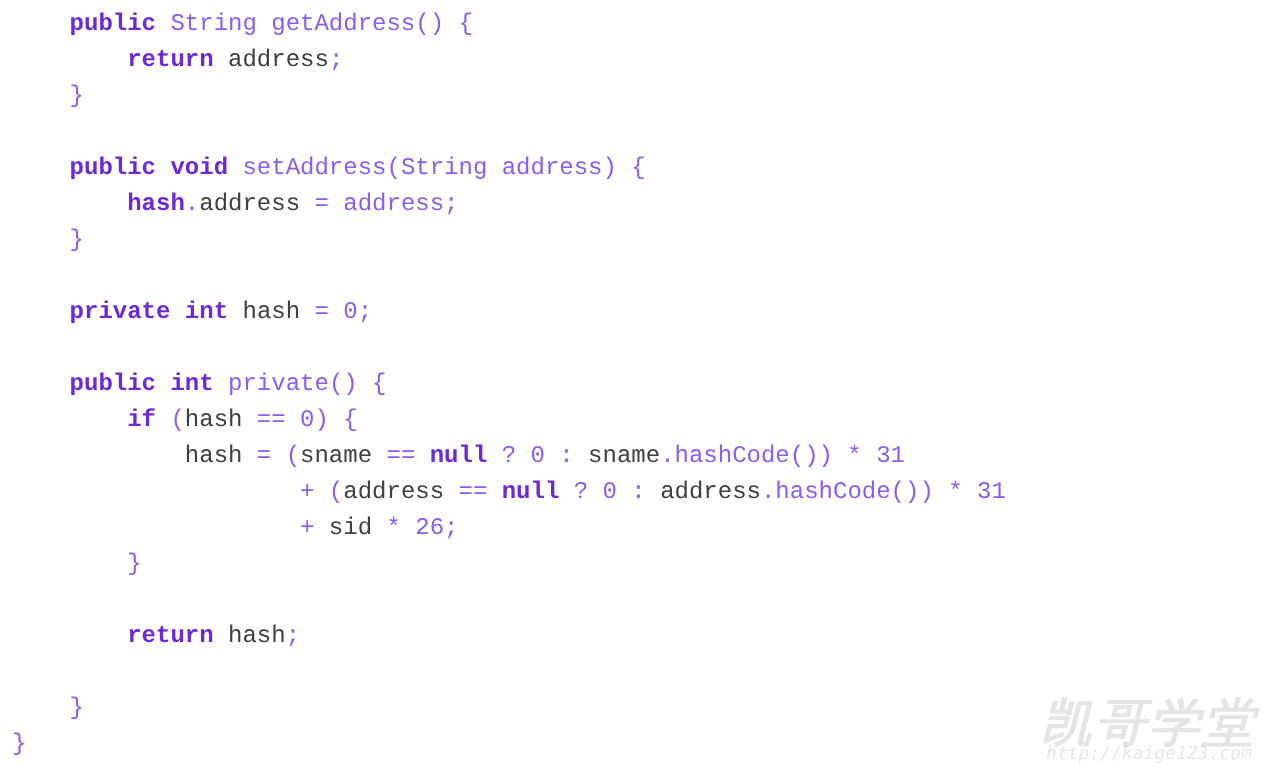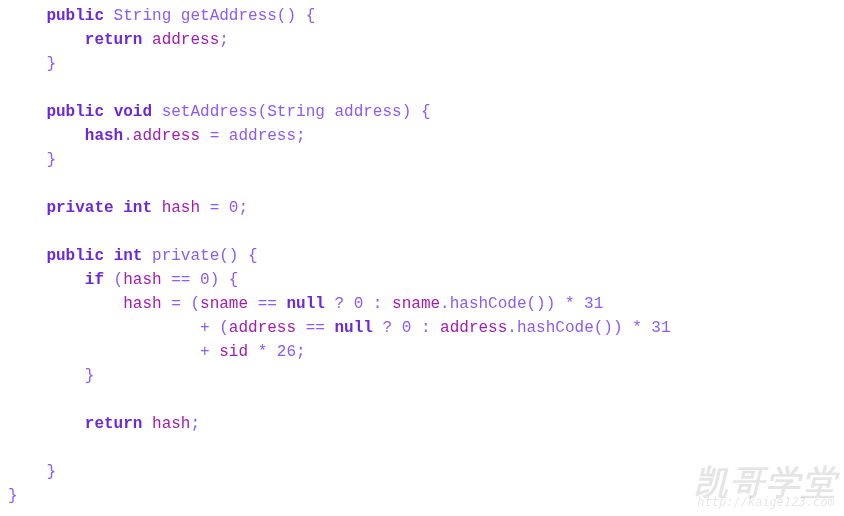--- a/index.html
+++ b/index.html
@@ -12,21 +12,21 @@
     line-height: 24px;
     padding: 4px 0 0 8px;
     position: relative;
     overflow: hidden;
   }
   pre {
     font-family: inherit;
     white-space: pre;
   }
   .kw { color: #6d28d9; font-weight: bold; } 
-  .fld { color: #a21caf; } 
+  .fld { color: #404040; } 
   .plain { color: #8b5cf6; }
   .watermark {
     position: absolute;
     right: 6px;
     bottom: 2px;
     text-align: center;
     color: rgba(0,0,0,0.10);
     font-family: "SimHei", "Microsoft YaHei", sans-serif;
     font-style: italic;
   }

